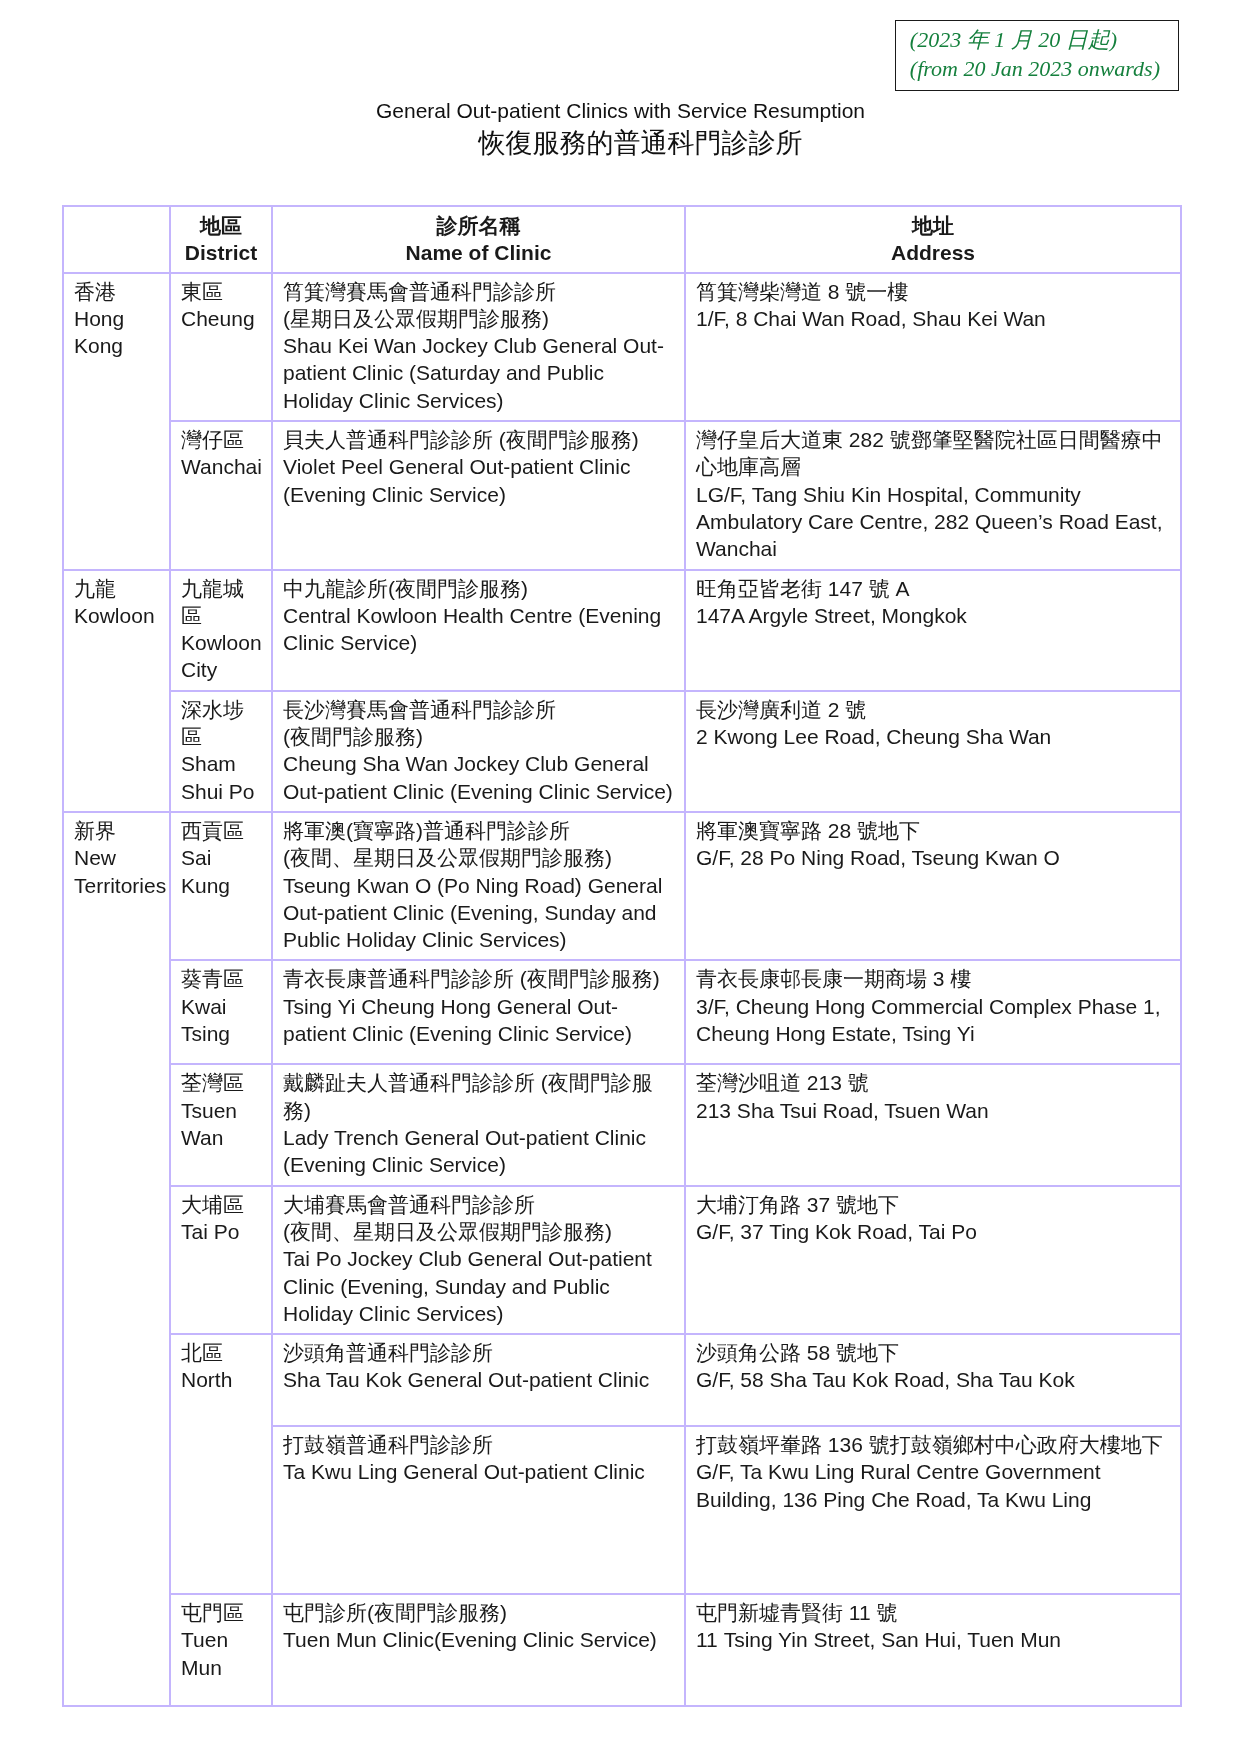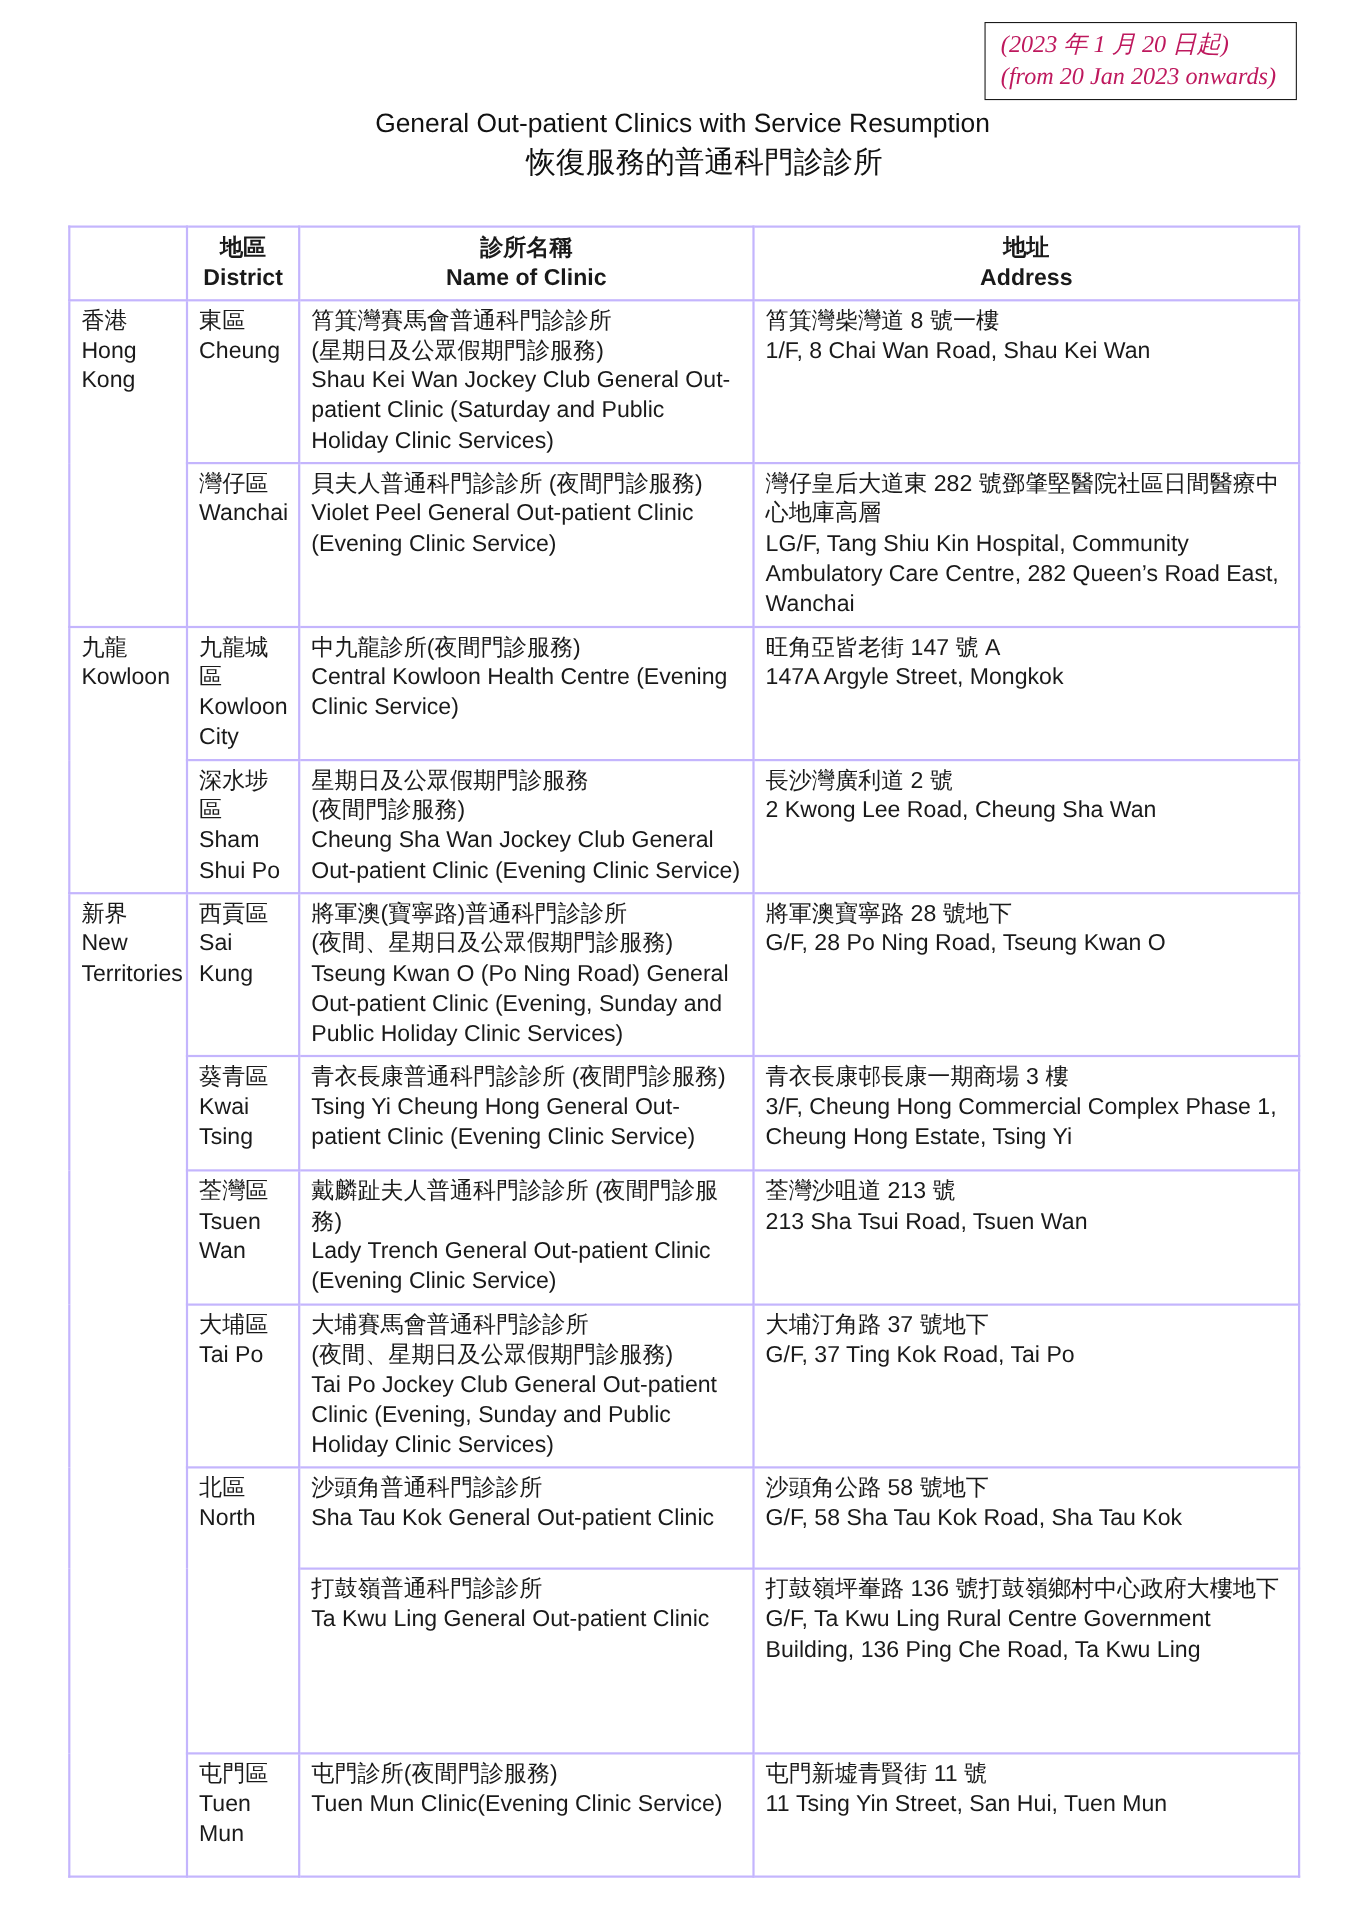--- a/index.html
+++ b/index.html
@@ -15,31 +15,31 @@
   .date-box{
     position:absolute;
     top:20px;
     right:62px;
     border:1px solid #1a1a1a;
     padding:5px 18px 7px 14px;
     font-family:"Liberation Serif","DejaVu Serif",serif;
     font-style:italic;
     font-size:22px;
     line-height:1.3;
-    color:#be185d;
+    color:#15803d;
   }
   .titles{
     position:absolute;
     top:98px;
     left:0;
     width:100%;
     text-align:center;
   }
   .title-en{
-    font-size:24px;
+    font-size:21px;
     line-height:1.25;
     color:#111;
   }
   .title-zh{
     font-size:27px;
     line-height:1.45;
     color:#111;
     margin-left:40px;
   }
   table.clinics{
@@ -142,21 +142,21 @@
 City</td>
         <td>中九龍診所(夜間門診服務)
 Central Kowloon Health Centre (Evening Clinic Service)</td>
         <td>旺角亞皆老街 147 號 A
 147A Argyle Street, Mongkok</td>
       </tr>
       <tr class="r-h108">
         <td class="district-cell">深水埗區
 Sham
 Shui Po</td>
-        <td>星期日及公眾假期門診服務
+        <td>長沙灣賽馬會普通科門診診所
 (夜間門診服務)
 Cheung Sha Wan Jockey Club General Out-patient Clinic (Evening Clinic Service)</td>
         <td>長沙灣廣利道 2 號
 2 Kwong Lee Road, Cheung Sha Wan</td>
       </tr>
       <tr class="r-h136">
         <td class="region-cell" rowspan="7">新界
 New
 Territories</td>
         <td class="district-cell">西貢區

